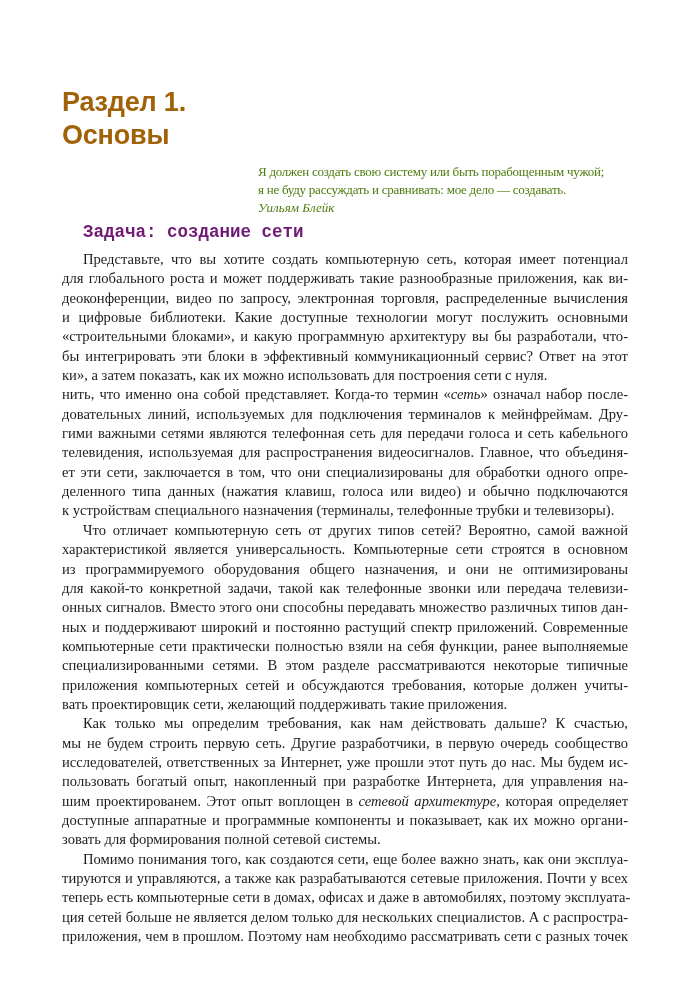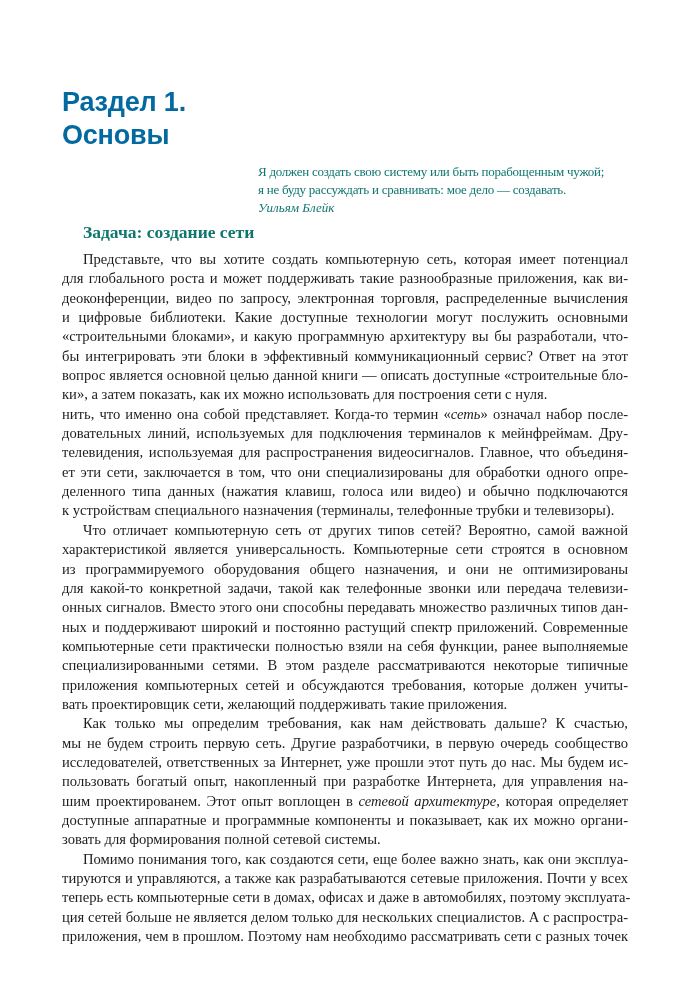--- a/index.html
+++ b/index.html
@@ -1,33 +1,33 @@
 <!DOCTYPE html>
 <html><head>
 <meta charset="utf-8">
 <style>
   html, body { margin: 0; padding: 0; background: #ffffff; }
   body { width: 682px; height: 1000px; position: relative; overflow: hidden; color: #1a1a1a; }
   .title {
     position: absolute; left: 62px; top: 86px;
     font-family: "Liberation Sans", sans-serif; font-weight: bold;
-    font-size: 27px; line-height: 33px; color: #0369a1;
+    font-size: 27px; line-height: 33px; color: #a16207;
     letter-spacing: -0.2px;
   }
   .title div { white-space: nowrap; }
   .epigraph {
     position: absolute; left: 258px; top: 163px; width: 358px;
-    font-family: "Liberation Serif", serif; font-size: 13px; line-height: 18px; color: #0f766e;
+    font-family: "Liberation Serif", serif; font-size: 13px; line-height: 18px; color: #4d7c0f;
   }
   .epigraph .ln { white-space: nowrap; letter-spacing: -0.25px; }
   .epigraph .author { text-align: left; font-style: italic; }
   .section-heading {
     position: absolute; left: 83px; top: 221px;
-    font-family: Liberation Serif, serif; font-weight: bold;
-    font-size: 17.5px; line-height: 22px; color: #0f766e;
+    font-family: Liberation Mono, monospace; font-weight: bold;
+    font-size: 17.5px; line-height: 22px; color: #701a75;
   }
   .body-text {
     position: absolute; left: 62px; top: 250px; width: 566px;
     font-family: "Liberation Serif", serif; font-size: 14.6px; line-height: 19.35px; color: #1c1c1c;
   }
   .body-text .line {
     display: block; white-space: nowrap; text-align: justify; text-align-last: justify;
     height: 19.35px; overflow: visible;
   }
   .body-text .line.indent { padding-left: 21px; }
@@ -50,24 +50,24 @@
 
 <div class="section-heading">Задача: создание сети</div>
 
 <div class="body-text" id="body-text">
     <span class="line indent">Представьте, что вы хотите создать компьютерную сеть, которая имеет потенциал</span>
     <span class="line">для глобального роста и может поддерживать такие разнообразные приложения, как ви-</span>
     <span class="line">деоконференции, видео по запросу, электронная торговля, распределенные вычисления</span>
     <span class="line">и цифровые библиотеки. Какие доступные технологии могут послужить основными</span>
     <span class="line">«строительными блоками», и какую программную архитектуру вы бы разработали, что-</span>
     <span class="line">бы интегрировать эти блоки в эффективный коммуникационный сервис? Ответ на этот</span>
-    <span class="line">вопрос является основной целью данной книги — описать доступные «строительные бло-</span>
     <span class="line last">ки», а затем показать, как их можно использовать для построения сети с нуля.</span>
     <span class="line">нить, что именно она собой представляет. Когда-то термин «<i>сеть</i>» означал набор после-</span>
     <span class="line">довательных линий, используемых для подключения терминалов к мейнфреймам. Дру-</span>
+    <span class="line">гими важными сетями являются телефонная сеть для передачи голоса и сеть кабельного</span>
     <span class="line">телевидения, используемая для распространения видеосигналов. Главное, что объединя-</span>
     <span class="line">ет эти сети, заключается в том, что они специализированы для обработки одного опре-</span>
     <span class="line">деленного типа данных (нажатия клавиш, голоса или видео) и обычно подключаются</span>
     <span class="line last">к устройствам специального назначения (терминалы, телефонные трубки и телевизоры).</span>
     <span class="line indent">Что отличает компьютерную сеть от других типов сетей? Вероятно, самой важной</span>
     <span class="line">характеристикой является универсальность. Компьютерные сети строятся в основном</span>
     <span class="line">из программируемого оборудования общего назначения, и они не оптимизированы</span>
     <span class="line">для какой-то конкретной задачи, такой как телефонные звонки или передача телевизи-</span>
     <span class="line">онных сигналов. Вместо этого они способны передавать множество различных типов дан-</span>
     <span class="line">ных и поддерживают широкий и постоянно растущий спектр приложений. Современные</span>

